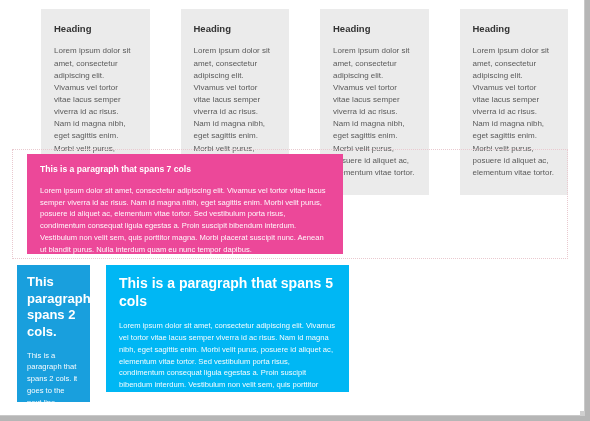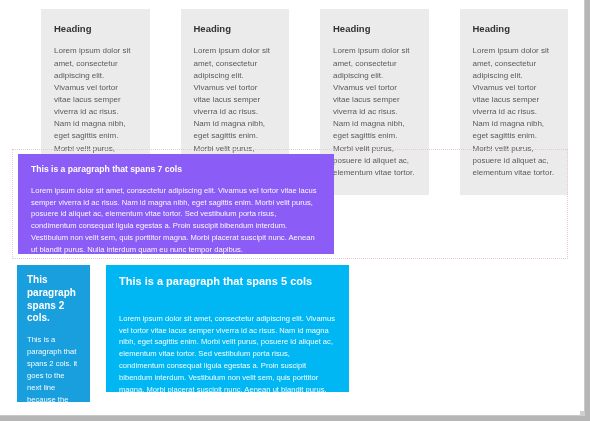--- a/index.html
+++ b/index.html
@@ -79,25 +79,25 @@
     position: absolute;
     left: 12px;
     top: 149px;
     width: 556px;
     height: 110px;
     border: 1px dotted #e9c9cf;
     padding: 0;
   }
   .block-orange {
     position: absolute;
-    left: 5px;
+    left: 14px;
     top: 4px;
     width: 316px;
     height: 100px;
-    background: #8b5cf6;
+    background: #ec4899;
     padding: 10px 14px 16px 13px;
   }
   .block-heading {
     font-size: 8.6px;
     font-weight: bold;
     color: #ffffff;
     margin: 0 0 10px 0;
     line-height: 1.25;
   }
   .block-body {
@@ -119,40 +119,40 @@
   .block-blue-2 {
     position: absolute;
     left: 0;
     top: 0;
     width: 73px;
     height: 137px;
     background: #199fdd;
     padding: 9px 9px 9px 10px;
   }
   .block-blue-2 .block-heading {
-    font-size: 10px;
+    font-size: 13px;
     margin-bottom: 9px;
     line-height: 1.28;
   }
   .block-blue-2 .block-body {
     font-size: 7.6px;
     line-height: 1.58;
   }
   .block-blue-5 {
     position: absolute;
     left: 89px;
     top: 0;
     width: 243px;
     height: 127px;
     background: #00b7f4;
     padding: 10px 14px 10px 13px;
   }
   .block-blue-5 .block-heading {
-    font-size: 11px;
-    margin-bottom: 24px;
+    font-size: 14px;
+    margin-bottom: 10px;
   }
   .block-blue-5 .block-body {
     font-size: 7.6px;
     line-height: 1.56;
   }
 </style>
 </head>
 <body>
 
 <div class="window-frame">

